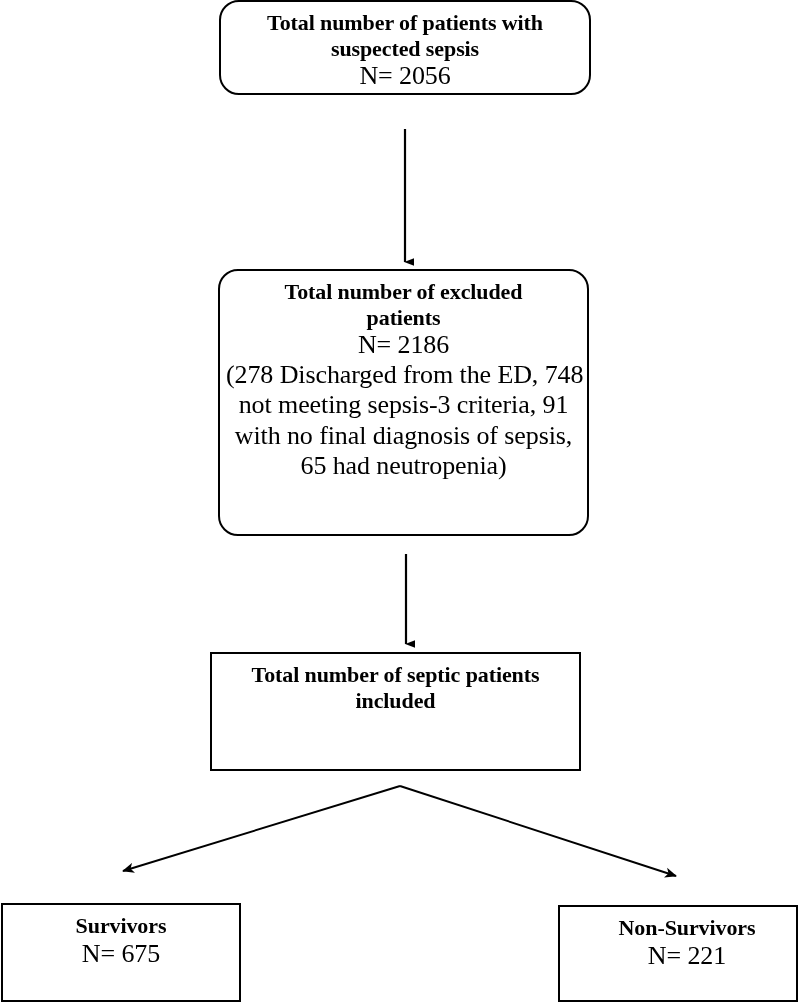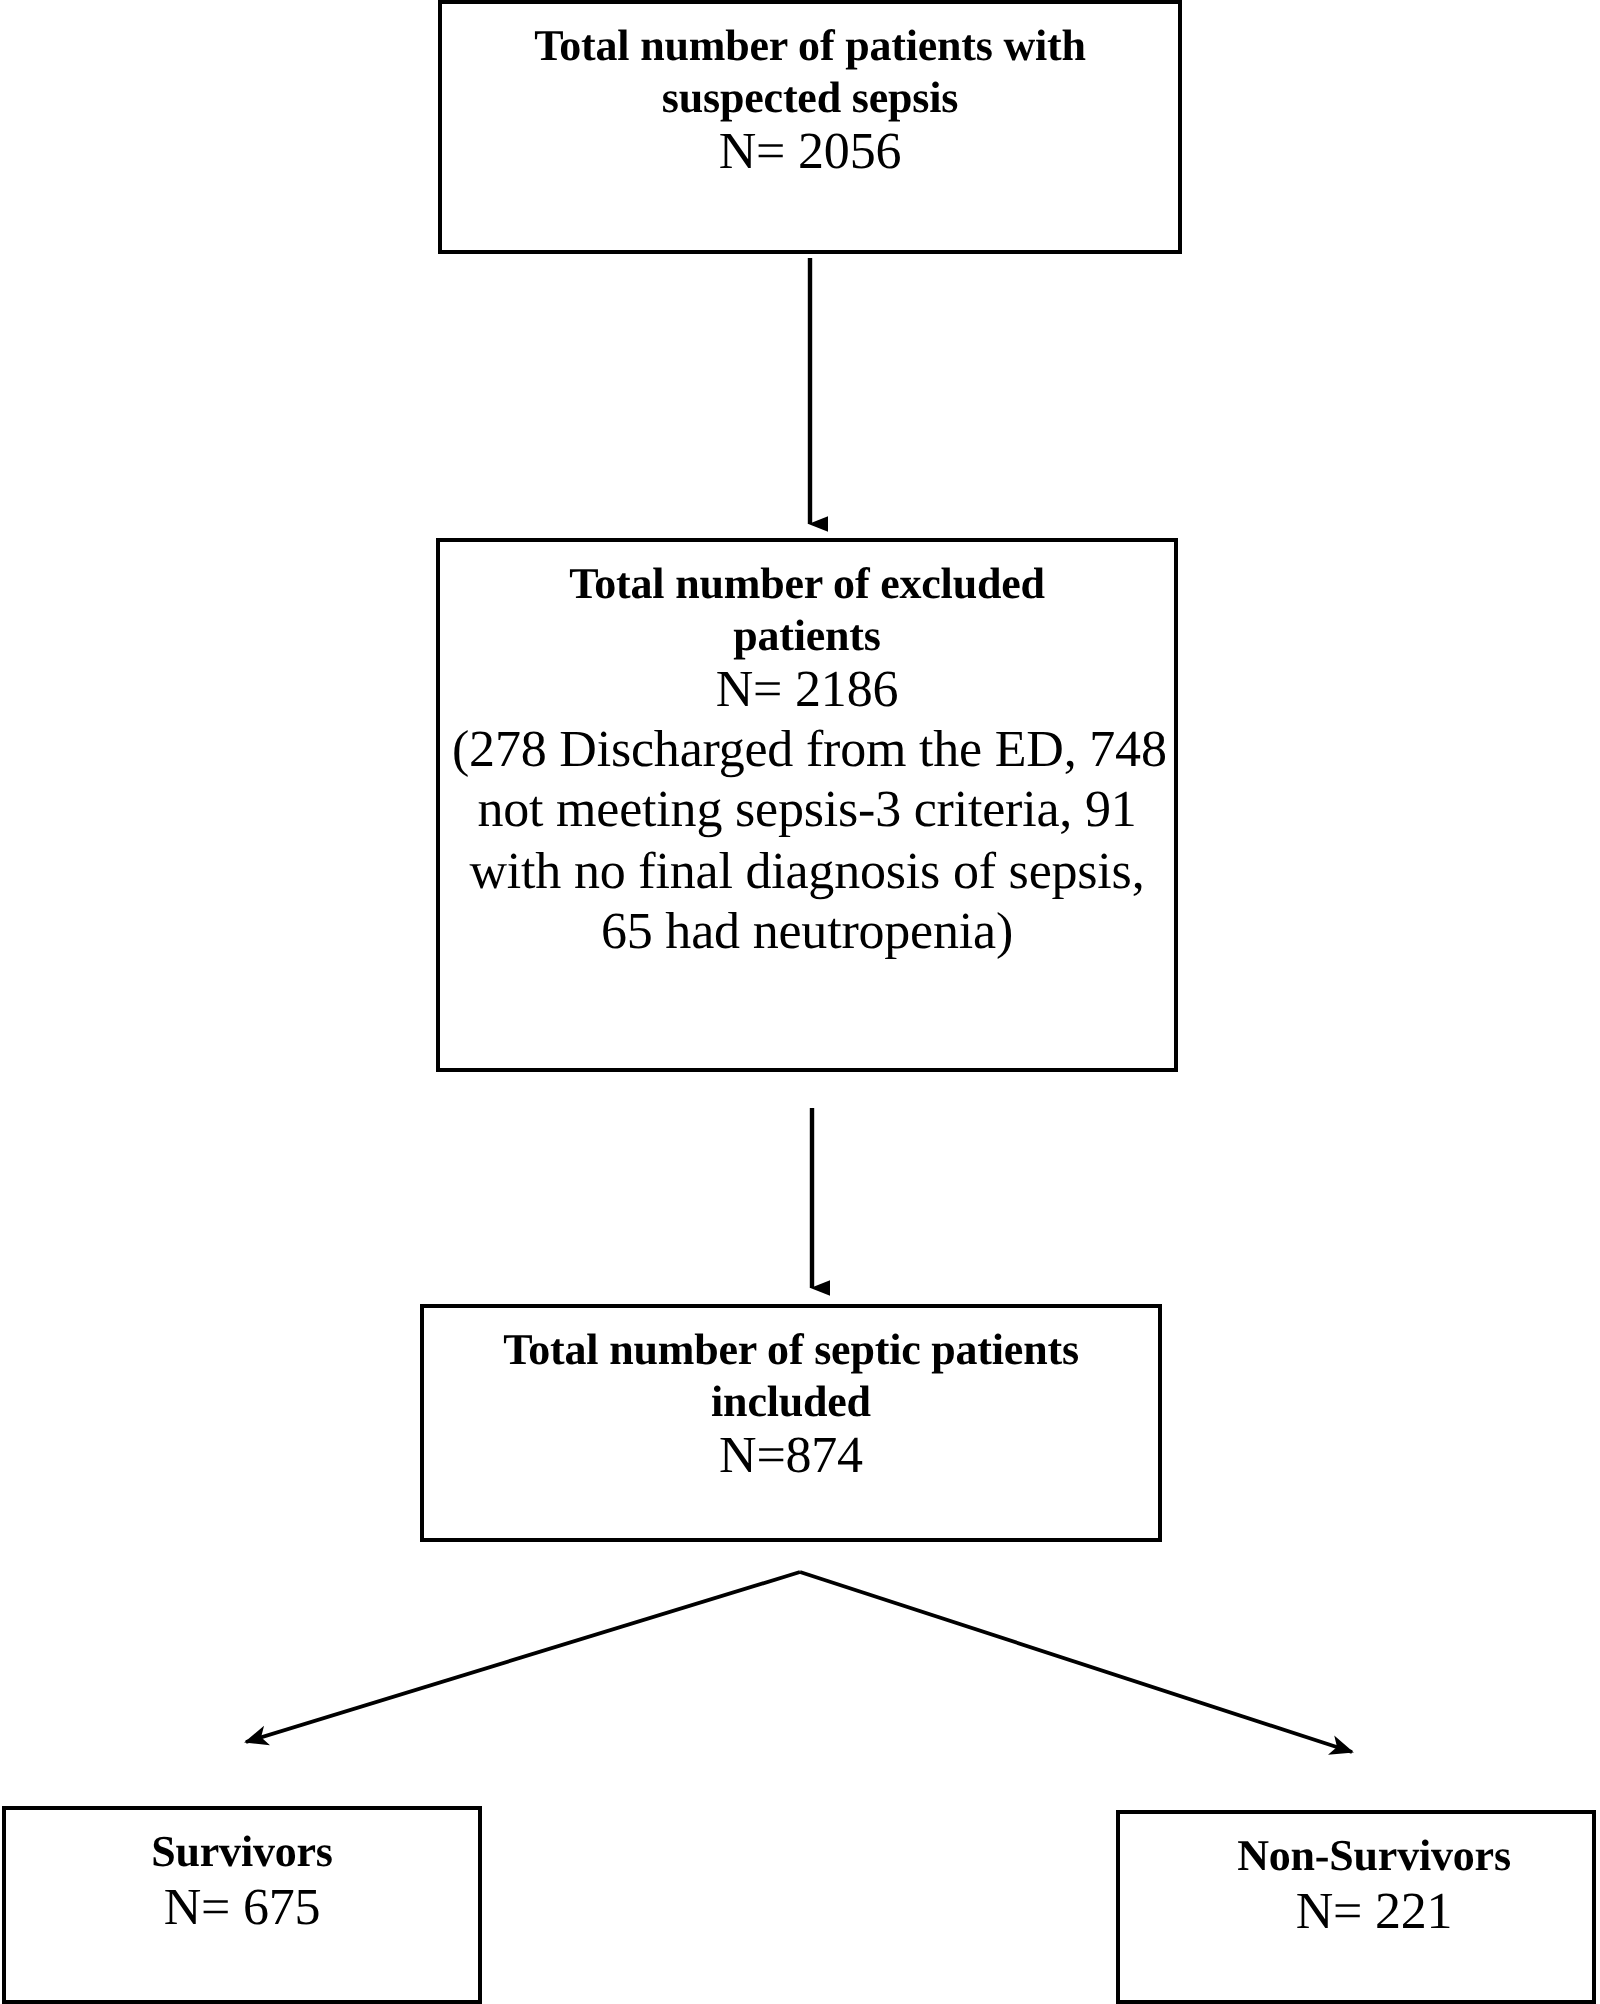--- a/index.html
+++ b/index.html
@@ -44,22 +44,22 @@
     font-weight: bold;
     font-size: 22px;
     letter-spacing: -0.1px;
   }
   .line-plain {
     font-weight: normal;
     font-size: 26px;
     letter-spacing: -0.1px;
   }
   
-  #box-suspected      { left: 219px; top: 0px;   width: 372px; height: 127px; }
-  #box-excluded       { left: 218px; top: 269px; width: 371px; height: 267px; }
+  #box-suspected      { left: 219px; top: 0px;   width: 372px; height: 95px; border-radius: 20px; }
+  #box-excluded       { left: 218px; top: 269px; width: 371px; height: 267px; border-radius: 20px; }
   #box-included       { left: 210px; top: 652px; width: 371px; height: 119px; }
   #box-survivors      { left: 1px;   top: 903px; width: 240px; height: 99px; border-bottom-width: 2px;}
   #box-non-survivors  { left: 558px; top: 905px; width: 240px; height: 97px; padding-left: 24px; }
 </style>
 </head>
 <body>
 
 <div id="flowchart-canvas">
 
   <svg id="connector-layer" viewBox="0 0 800 1002" width="800" height="1002" xmlns="http://www.w3.org/2000/svg">
@@ -93,21 +93,20 @@
     <span class="node-line line-plain">N= 2186</span>
     <span class="node-line line-plain">(278 Discharged from the ED, 748
 not meeting sepsis-3 criteria, 91
 with no final diagnosis of sepsis,
 65 had neutropenia)</span>
   </div>
 
   <div class="node-box" id="box-included">
     <span class="node-line line-bold">Total number of septic patients
 included</span>
-    <span class="node-line line-plain">N=874</span>
   </div>
 
   <div class="node-box" id="box-survivors">
     <span class="node-line line-bold">Survivors</span>
     <span class="node-line line-plain">N= 675</span>
   </div>
 
   <div class="node-box" id="box-non-survivors">
     <span class="node-line line-bold">Non-Survivors</span>
     <span class="node-line line-plain">N= 221</span>

